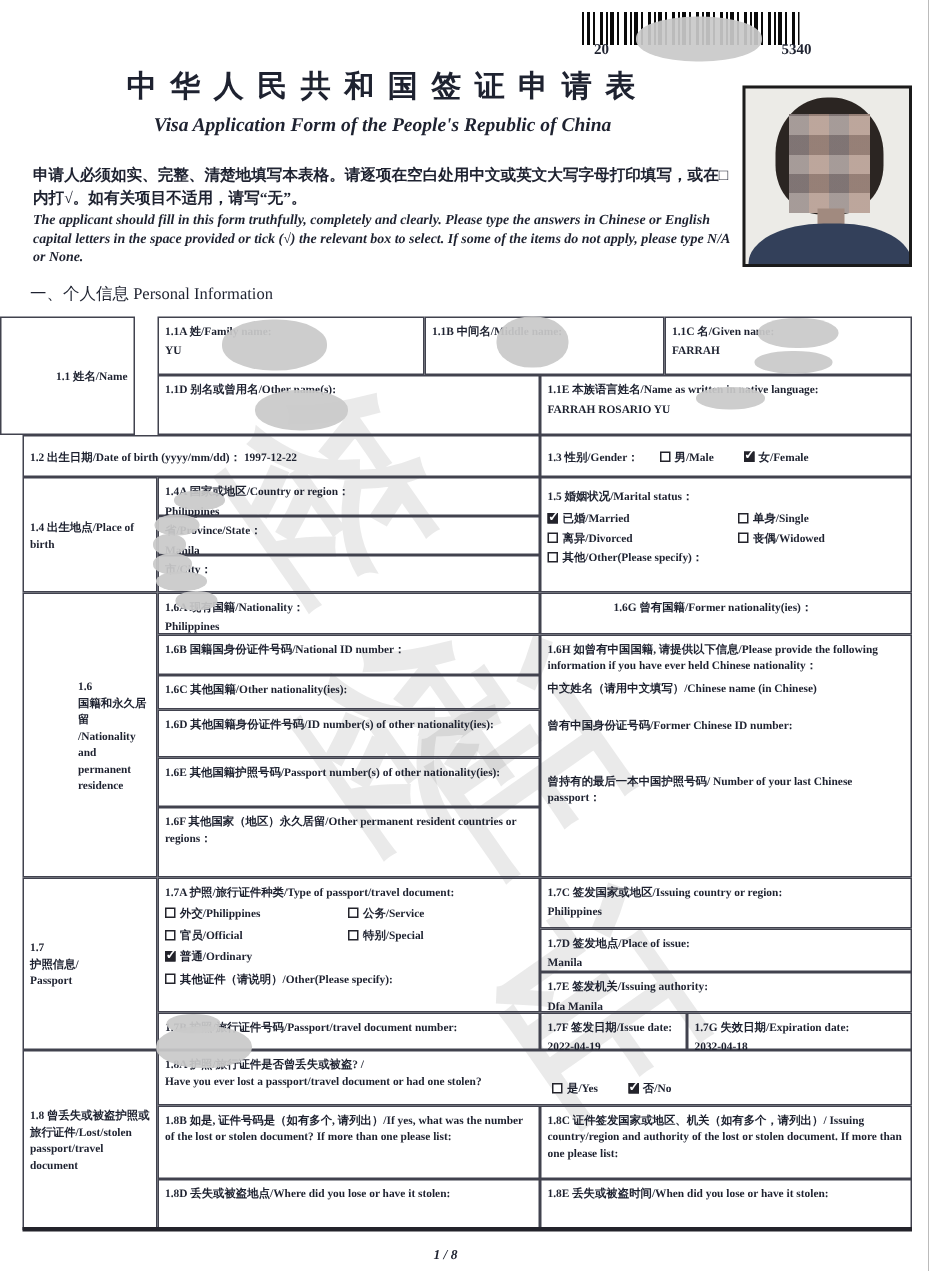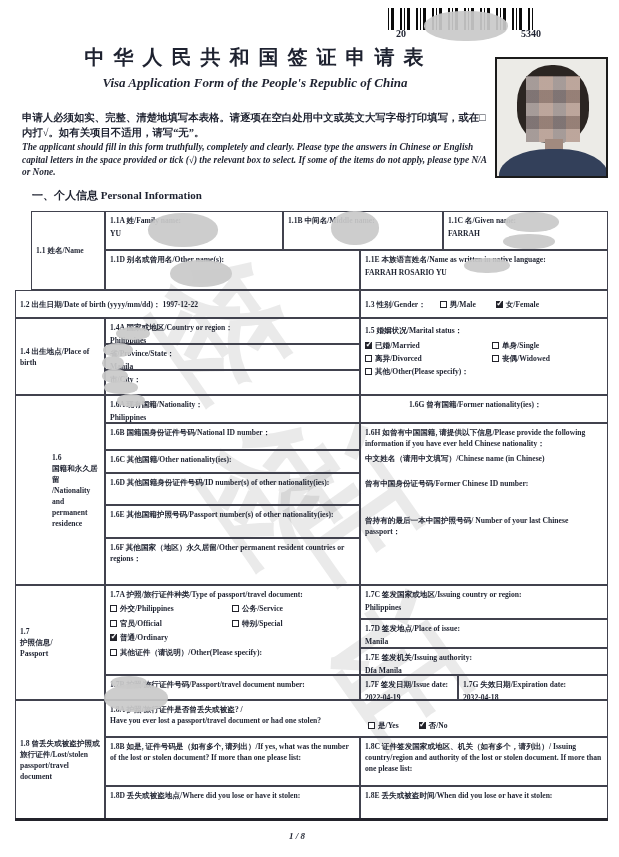--- a/index.html
+++ b/index.html
@@ -7,21 +7,21 @@
         font-family:"Liberation Serif","DejaVu Serif",serif;color:#1e2230;overflow:hidden;}
   .abs{position:absolute;}
   
   .bars{background:repeating-linear-gradient(90deg,#0a0a0a 0 1.5px,#fff 1.5px 3px,#0a0a0a 3px 5.5px,#fff 5.5px 7.5px,#0a0a0a 7.5px 8.5px,#fff 8.5px 12px,#0a0a0a 12px 14px,#fff 14px 16px);}
   .bcnum{display:flex;justify-content:space-between;font-weight:bold;font-size:10px;padding:0 8px;}
   
   .title{font-size:20px;font-weight:bold;text-align:center;letter-spacing:2px;white-space:nowrap;}
   .subtitle{font-size:13px;font-weight:bold;font-style:italic;text-align:center;}
   .inszh{font-size:10.4px;font-weight:bold;line-height:1.42;}
   .insen{font-size:9.3px;font-weight:bold;font-style:italic;line-height:1.35;}
-  .section{font-size:11px;font-weight:bold;margin-left:12px;}
+  .section{font-size:11px;font-weight:normal;}
   
   .c{position:absolute;border:1px solid #41424e;box-sizing:border-box;padding:3px 4px;
      font-size:7.6px;line-height:11px;font-weight:bold;}
   .cc{display:flex;flex-direction:column;justify-content:center;}
   .val{margin-top:2px;}
   .cb{display:inline-block;width:7px;height:7px;border:1px solid #23232b;margin-right:3px;
       vertical-align:-1px;position:relative;background:#fff;box-sizing:border-box;}
   .cb.on{background:#23232b;}
   .cb.on::after{content:"\2713";position:absolute;left:-0.5px;top:-4px;color:#fff;font-size:8.5px;font-weight:bold;}
   .optrow{display:flex;margin-top:2px;gap:16px;}
@@ -66,21 +66,21 @@
     <div class="neck"></div>
     <div class="body"></div>
   </div>
 
   <div class="abs title" style="left:5px;top:44px;width:500px;">中 华 人 民 共 和 国 签 证 申 请 表</div>
   <div class="abs subtitle" style="left:5px;top:75px;width:500px;">Visa Application Form of the People's Republic of China</div>
   <div class="abs inszh" style="left:22px;top:111px;width:466px;">申请人必须如实、完整、清楚地填写本表格。请逐项在空白处用中文或英文大写字母打印填写，或在□内打√。如有关项目不适用，请写“无”。</div>
   <div class="abs insen" style="left:22px;top:141px;width:466px;">The applicant should fill in this form truthfully, completely and clearly. Please type the answers in Chinese or English capital letters in the space provided or tick (√) the relevant box to select. If some of the items do not apply, please type N/A or None.</div>
   <div class="abs section" style="left:20px;top:188px;width:420px;">一、个人信息 Personal Information</div>
 
-  <div class="c cc" style="left:31px;top:211px;width:74px;height:79px;">
+  <div class="c cc" style="left:0;top:211px;width:90px;height:79px;align-items:flex-end;">
     <div>1.1 姓名/Name</div>
   </div>
   <div class="c" style="left:105px;top:211px;width:178px;height:39px;">
     <div>1.1A 姓/Family name:</div>
     <div class="val">YU</div>
   </div>
   <div class="c" style="left:283px;top:211px;width:160px;height:39px;">
     <div>1.1B 中间名/Middle name:</div>
   </div>
   <div class="c" style="left:443px;top:211px;width:165px;height:39px;">

